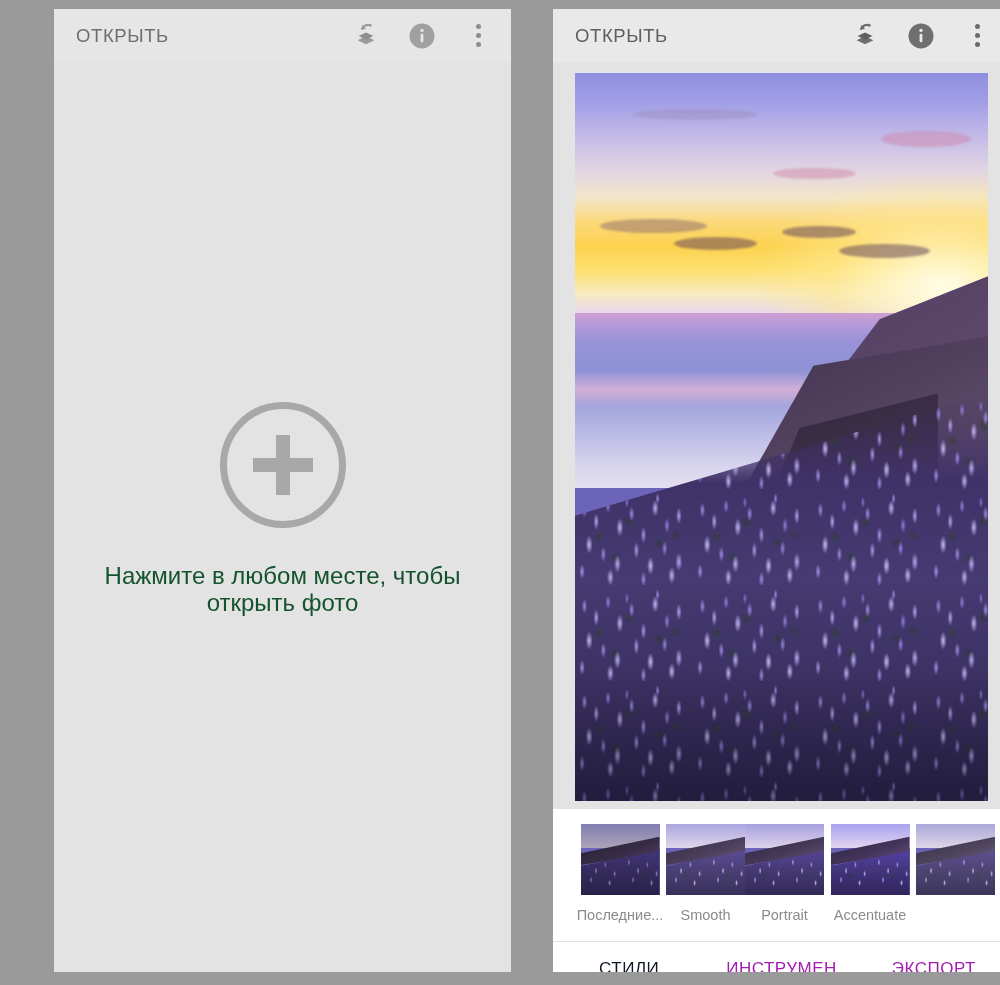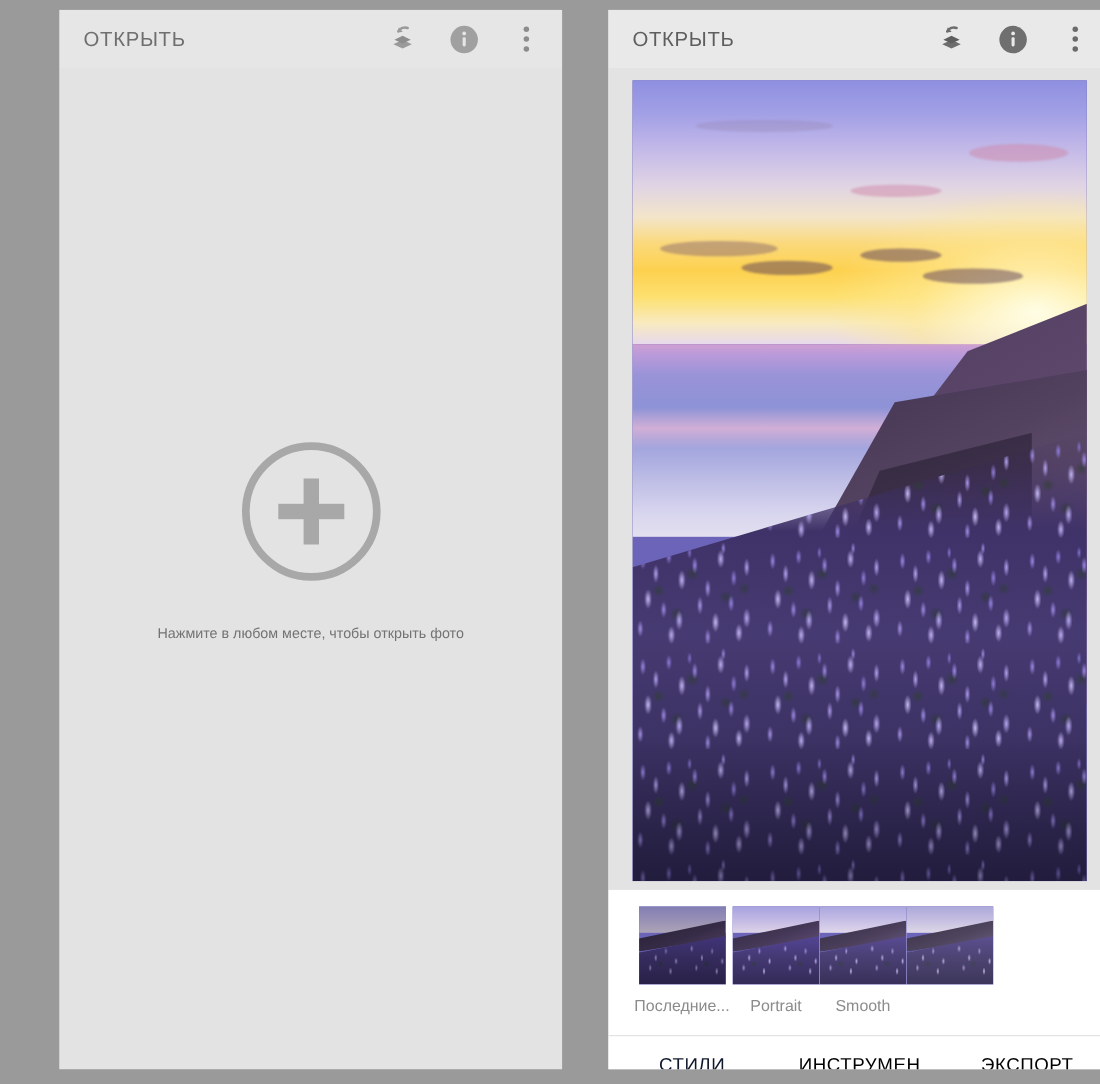--- a/index.html
+++ b/index.html
@@ -115,23 +115,23 @@
   }
   .plus-circle::after {
     left: 50%; top: 50%;
     width: 14px; height: 60px;
     transform: translate(-50%, -50%);
   }
   .empty-hint {
     margin-top: 34px;
     width: 430px;
     text-align: center;
-    font-size: 13px;
+    font-size: 24px;
     line-height: 27px;
-    color: #737373;
+    color: #14532d;
   }
 
   
   .photo-area {
     position: relative;
     height: 747px;
     background: #e3e3e3;
     display: flex;
     align-items: flex-start;
     justify-content: center;
@@ -369,21 +369,21 @@
     background: #ffffff;
     display: flex;
     align-items: center;
     border-top: 1px solid #e0e0e0;
   }
   .tab {
     flex: 1;
     text-align: center;
     font-size: 17px;
     letter-spacing: 0.5px;
-    color: #000000;
+    color: #a21caf;
     white-space: nowrap;
     overflow: hidden;
     cursor: pointer;
   }
   .tab.active { color: #0f172a; }
 </style>
 </head>
 <body>
 
 <div class="stage">
@@ -487,43 +487,53 @@
         <div class="filter-thumb">
           <div class="mini">
             <div class="mini-sky"></div>
               <div class="mini-hill"></div>
               <div class="mini-field"></div>
           </div>
         </div>
         <div class="filter-label">Последние...</div>
       </div>
 
+      <div class="filter-item f-smooth">
+        <div class="filter-thumb">
+          <div class="mini">
+            <div class="mini-sky"></div>
+              <div class="mini-hill"></div>
+              <div class="mini-field"></div>
+          </div>
+        </div>
+        <div class="filter-label">Smooth</div>
+      </div>
+
       <div class="filter-item f-portrait">
         <div class="filter-thumb">
           <div class="mini">
             <div class="mini-sky"></div>
               <div class="mini-hill"></div>
               <div class="mini-field"></div>
           </div>
         </div>
         <div class="filter-label">Portrait</div>
       </div>
 
-      <div class="filter-item f-smooth">
+
+      <div class="filter-item wide f-accentuate">
         <div class="filter-thumb">
           <div class="mini">
             <div class="mini-sky"></div>
               <div class="mini-hill"></div>
               <div class="mini-field"></div>
           </div>
         </div>
-        <div class="filter-label">Smooth</div>
-      </div>
-
-
+        <div class="filter-label">Accentuate</div>
+      </div>
 
       <div class="filter-item f-fade">
         <div class="filter-thumb">
           <div class="mini">
             <div class="mini-sky"></div>
               <div class="mini-hill"></div>
               <div class="mini-field"></div>
           </div>
         </div>
 

